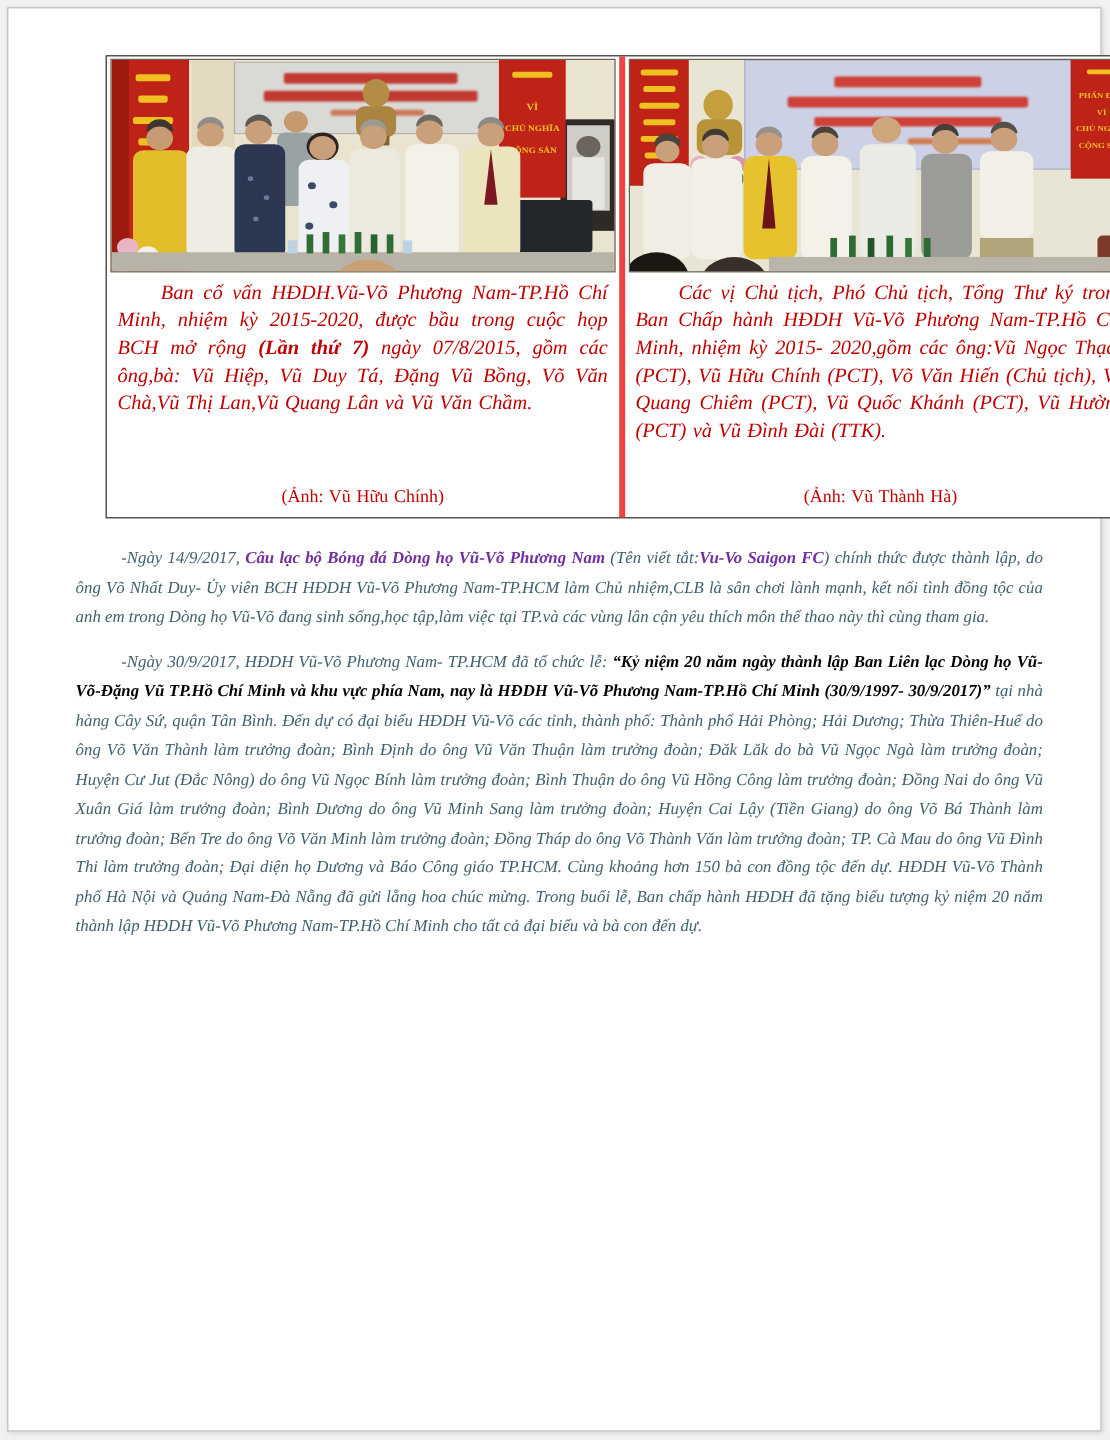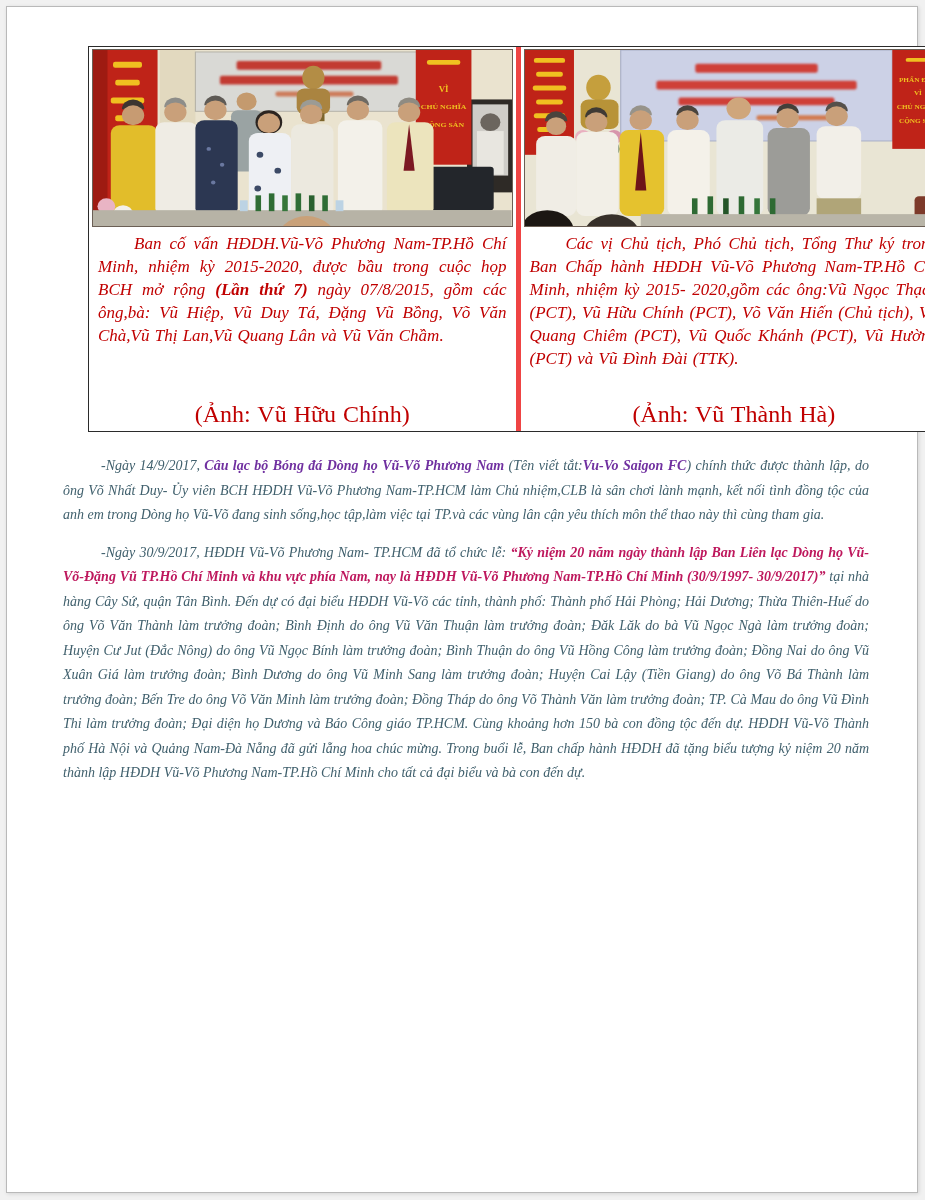--- a/index.html
+++ b/index.html
@@ -30,31 +30,31 @@
   .photo-wrap { padding:2px 3px 1px; height:182px; }
   svg.photo { display:block; width:100%; height:178px; border:1px solid #6b5f55; background:#eae3cf; }
   .caption {
     flex:1; display:flex; flex-direction:column; justify-content:space-between;
     padding:3px 9px 5px;
     font-style:italic; font-size:17px; line-height:23px;
     color:#c00000; text-align:justify; word-spacing:1px;
     overflow:hidden;
   }
   .caption .txt { text-indent:36px; }
-  .caption .credit { font-style:normal; text-align:center; text-indent:0; font-size:24px; }
+  .caption .credit { font-style:normal; text-align:center; text-indent:0; font-size:15px; }
   .b { font-weight:bold; }
   
   .content { position:absolute; left:56px; top:447px; width:806px; }
   .para {
     font-style:italic; font-size:14px; line-height:24.5px;
     color:#40606d; text-align:justify; text-indent:38px;
     margin-bottom:13px;
   }
   .bp { font-weight:bold; color:#7030a0; }
-  .bb { font-weight:bold; color:#be185d; }
+  .bb { font-weight:bold; color:#000000; }
 </style>
 </head>
 <body>
 
 <div class="sheet">
 
   <div class="photo-table">
 
     <div class="cell">
       <div class="photo-wrap">

